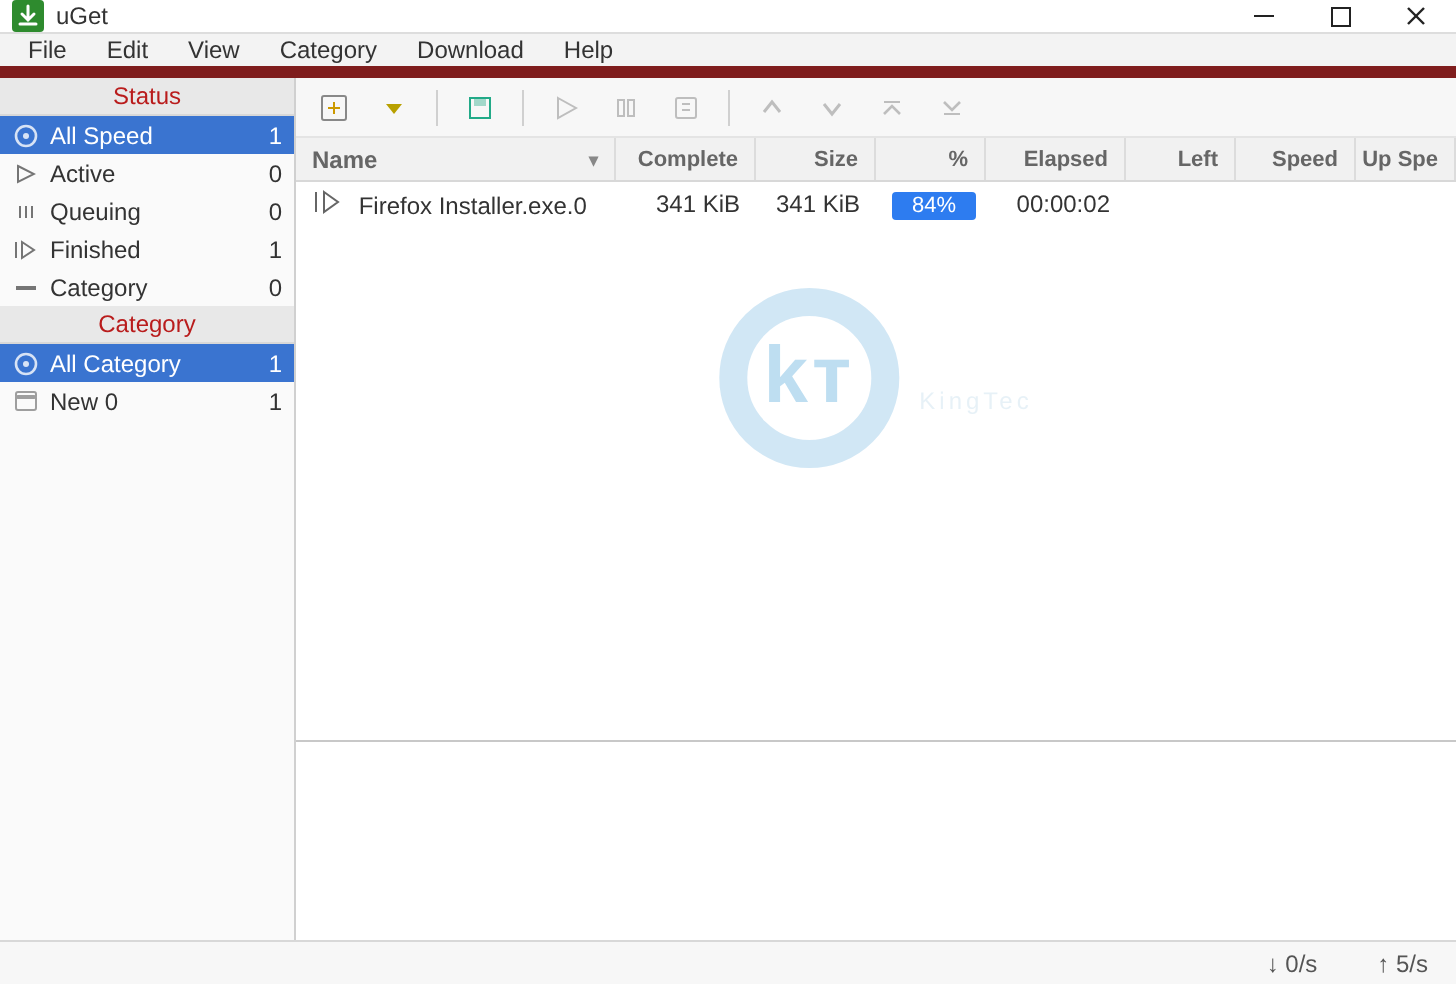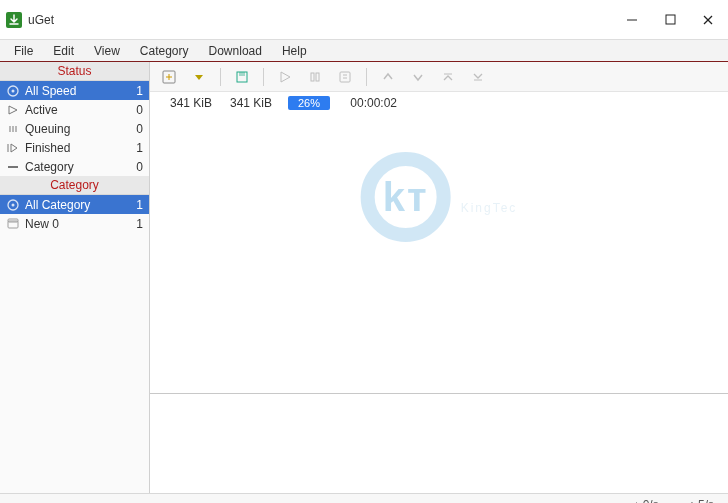--- a/index.html
+++ b/index.html
@@ -1,27 +1,27 @@
 <!DOCTYPE html>
 <html><head>
 <meta charset="utf-8">
 <style>
 * { margin: 0; padding: 0; box-sizing: border-box; font-family: "Segoe UI", Tahoma, sans-serif; font-size: 12px; }
 html, body { width: 728px; height: 503px; background: #fff; overflow: hidden; color: #333; }
 
 
-.titlebar { height: 40px; display: flex; align-items: center; padding: 0 6px; background: #fff; border-bottom: 1px solid #ddd; }
+.titlebar { height: 17px; display: flex; align-items: center; padding: 0 6px; background: #fff; border-bottom: 1px solid #ddd; }
 .titlebar .appicon { width: 16px; height: 16px; background: #2e8b2e; border-radius: 2px; margin-right: 6px; display: flex; align-items: center; justify-content: center; }
 .titlebar .appicon svg { width: 12px; height: 12px; }
 .titlebar .title { flex: 1; font-size: 12px; }
 .titlebar .winbtns { display: flex; gap: 18px; padding-right: 4px; }
 .titlebar .winbtn { width: 20px; height: 20px; display: flex; align-items: center; justify-content: center; color: #333; cursor: default; }
 
 
-.menubar { height: 22px; display: flex; align-items: center; background: #f3f3f3; padding: 0 4px; border-bottom: 1px solid #7f1d1d; }
+.menubar { height: 22px; display: flex; align-items: center; background: #f3f3f3; padding: 0 4px; border-bottom: 6px solid #7f1d1d; }
 .menubar .menuitem { padding: 2px 10px; cursor: default; }
 
 
 .body { display: flex; height: calc(100% - 28px - 22px - 22px); }
 .sidebar { width: 150px; border-right: 1px solid #d0d0d0; background: #fafafa; display: flex; flex-direction: column; }
 .section-header { background: #e8e8e8; text-align: center; font-size: 12px; padding: 2px 0; color: #b91c1c; border-bottom: 1px solid #d8d8d8; }
 .srow { display: flex; align-items: center; height: 19px; padding: 0 6px; cursor: default; }
 .srow.selected { background: #3a74d0; color: #fff; }
 .srow .sicon { width: 14px; height: 14px; margin-right: 5px; display: flex; align-items: center; justify-content: center; opacity: .8; }
 .srow .slabel { flex: 1; white-space: nowrap; }
@@ -243,29 +243,51 @@
           </svg>
         </div>
       <div class="tbtn disabled">
           <svg width="12" height="12">
             <polyline points="2,3 6,7 10,3" fill="none" stroke="#555" stroke-width="1.3"></polyline>
             <line x1="2" y1="9" x2="10" y2="9" stroke="#555"></line>
           </svg>
         </div>
     </div>
 
+    <div class="table-header">
+      <div class="th c-name">
+          <span>Name</span>
+          <span class="sort-ind">▾</span>
+        </div>
+      <div class="th c-complete right">Complete</div>
+      <div class="th c-size right">Size</div>
+      <div class="th c-pct right">%</div>
+      <div class="th c-elapsed right">Elapsed</div>
+      <div class="th c-left right">Left</div>
+      <div class="th c-speed right">Speed</div>
+      <div class="th c-upspe right">Up Spe</div>
+    </div>
 
     <div class="table-body">
       <div class="watermark">
         <span class="circle">kт</span><span>KingTec</span>
       </div>
       <div class="tr">
+        <div class="td c-name">
+          <span class="row-icon">
+              <svg width="14" height="12">
+                <polygon points="5,1 12,6 5,11" fill="none" stroke="#666" stroke-width="1"></polygon>
+                <line x1="1" y1="1" x2="1" y2="11" stroke="#666"></line>
+              </svg>
+            </span>
+          <span>Firefox Installer.exe.0</span>
+        </div>
         <div class="td c-complete right">341 KiB</div>
         <div class="td c-size right">341 KiB</div>
-        <div class="td c-pct right"><span class="pct-badge">26%</span></div>
+        <div class="td c-pct right"><span class="pct-badge">84%</span></div>
         <div class="td c-elapsed right">00:00:02</div>
         <div class="td c-left right"></div>
         <div class="td c-speed right"></div>
         <div class="td c-upspe right"></div>
       </div>
     </div>
 
     <div class="details"></div>
   </div>
 </div>

